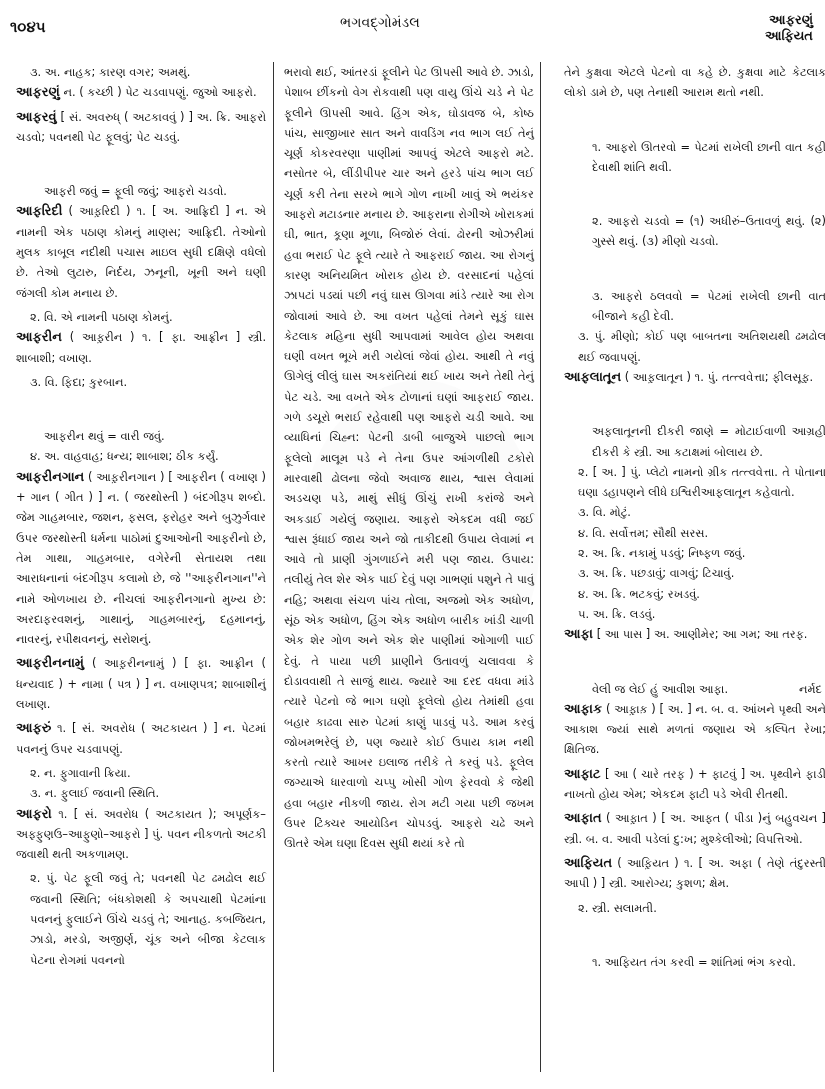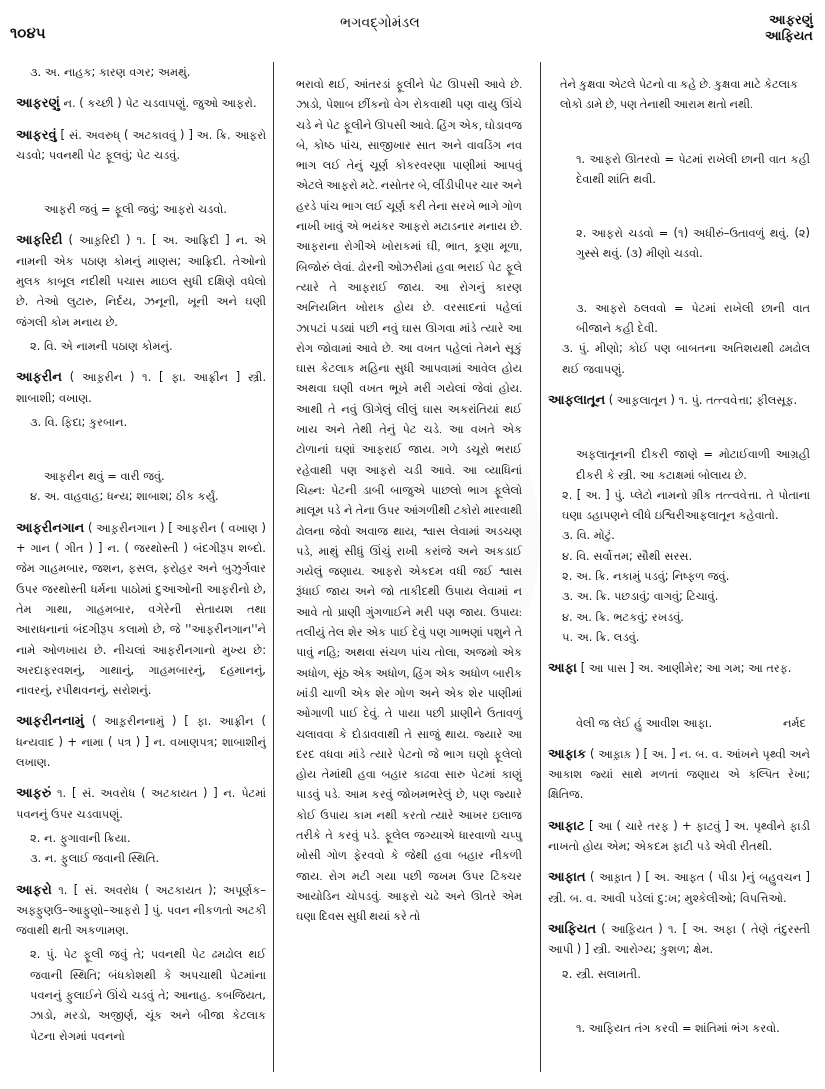--- a/index.html
+++ b/index.html
@@ -2,38 +2,38 @@
 <html><head>
   <meta charset="utf-8">
   <style>
     html, body { margin: 0; padding: 0; background: #ffffff; }
     body {
       width: 825px; height: 1089px; overflow: hidden; position: relative;
       font-family: "DejaVu Sans", sans-serif; color: #111;
     }
     .page { position: absolute; left: 0; top: 0; width: 825px; height: 1089px; }
     .header { position: absolute; top: 8px; left: 0; width: 825px; height: 40px; }
-    .page-num { position: absolute; left: 10px; top: 16px; font-size: 15px; font-weight: bold; }
+    .page-num { position: absolute; left: 10px; top: 10px; font-size: 15px; font-weight: bold; }
     .running-title { position: absolute; left: 340px; top: 6px; font-size: 14px; font-weight: normal; }
     .guide { position: absolute; right: 12px; top: 4px; text-align: right; font-size: 13px; font-weight: bold; line-height: 16px; }
     .col {
       position: absolute; top: 62px; font-size: 11.4px; line-height: 20.3px;
       text-align: justify; hyphens: none;
     }
     .col-left { left: 16px; width: 250px; }
     .col-mid { left: 284px; width: 250px; }
-    .col-right { left: 548px; width: 262px; }
+    .col-right { left: 564px; width: 262px; }
     .rule { position: absolute; top: 62px; width: 1px; background: #333; height: 1010px; }
     .rule-1 { left: 273px; }
     .rule-2 { left: 540px; }
-    .entry { margin: 11px 0 4px 0; }
+    .entry { margin: 0 0 4px 0; }
     .hw { font-weight: bold; font-size: 13px; }
     .sub { padding-left: 14px; }
     .quote { padding-left: 28px; margin-top: 34px; }
-    .para { margin: 12px; font-family: Liberation Serif, serif; }
+    .para { margin: 0; }
     .src { float: right; padding-right: 4px; }
     .watermark {
       position: absolute; left: 300px; top: 380px; width: 240px; height: 320px;
       border-radius: 50%; background: rgba(200,200,200,0.08); pointer-events: none;
     }
   </style>
 </head>
 <body>
 
 <div class="page">

